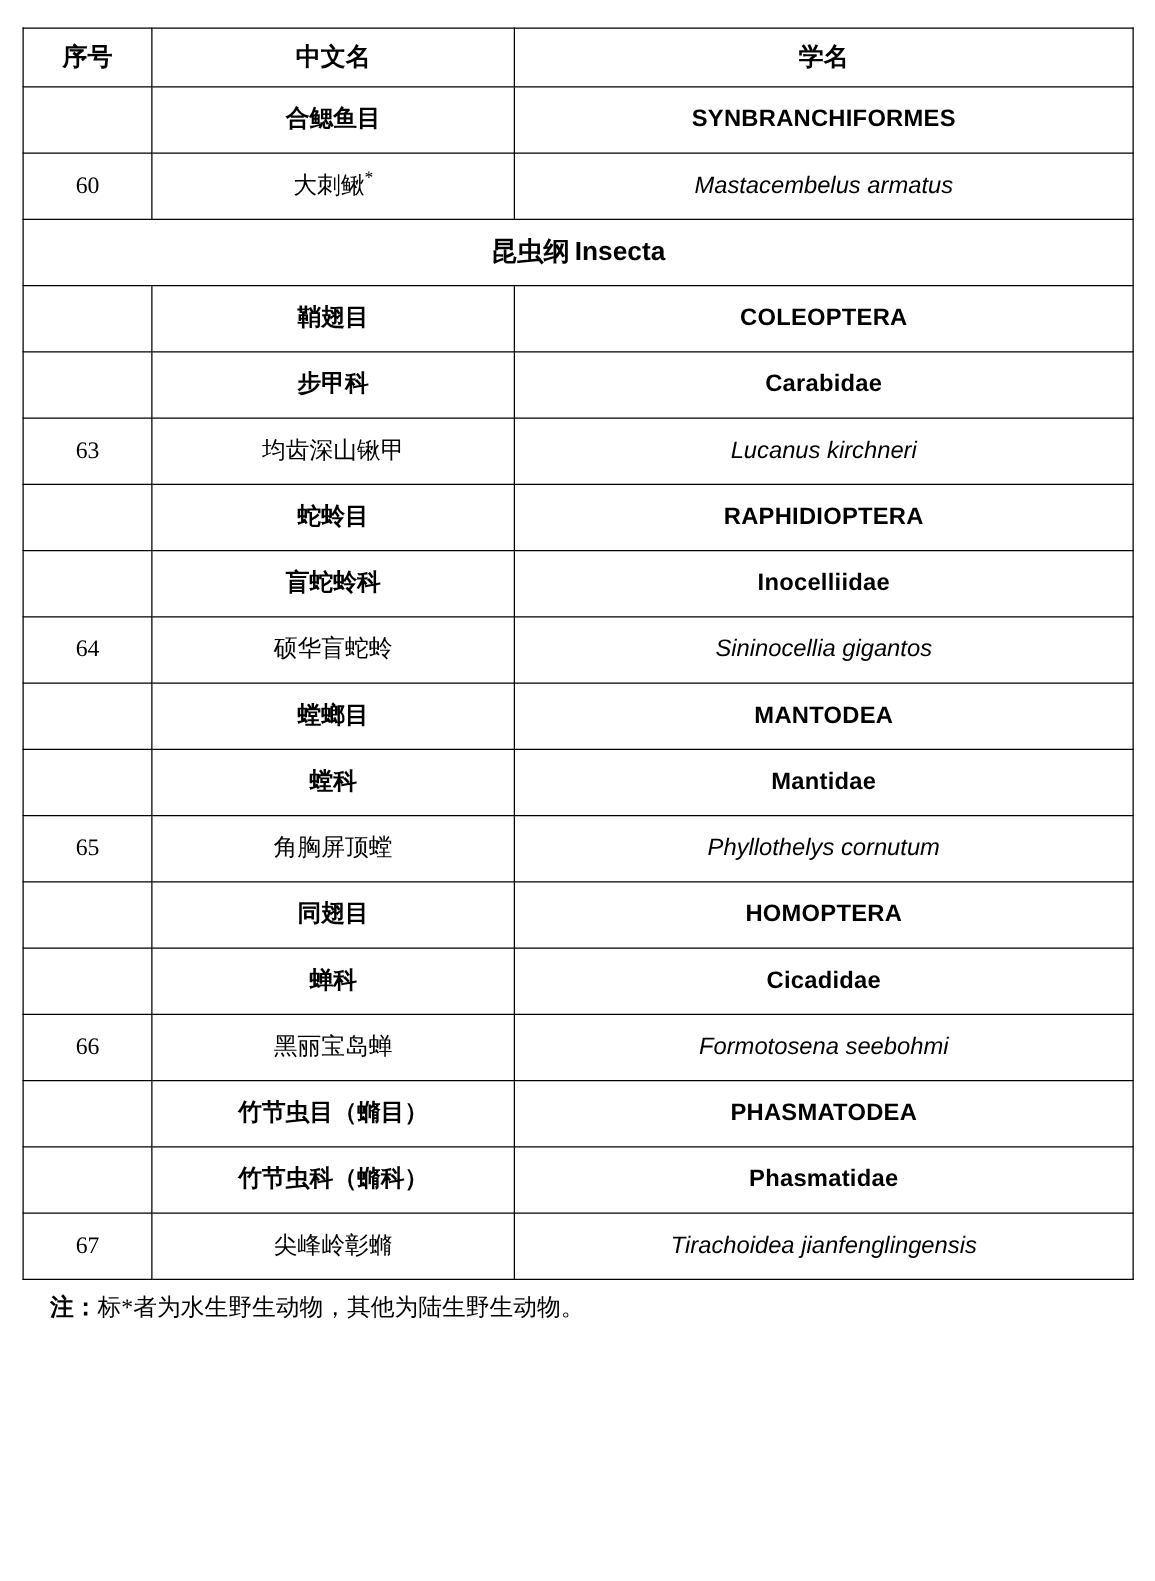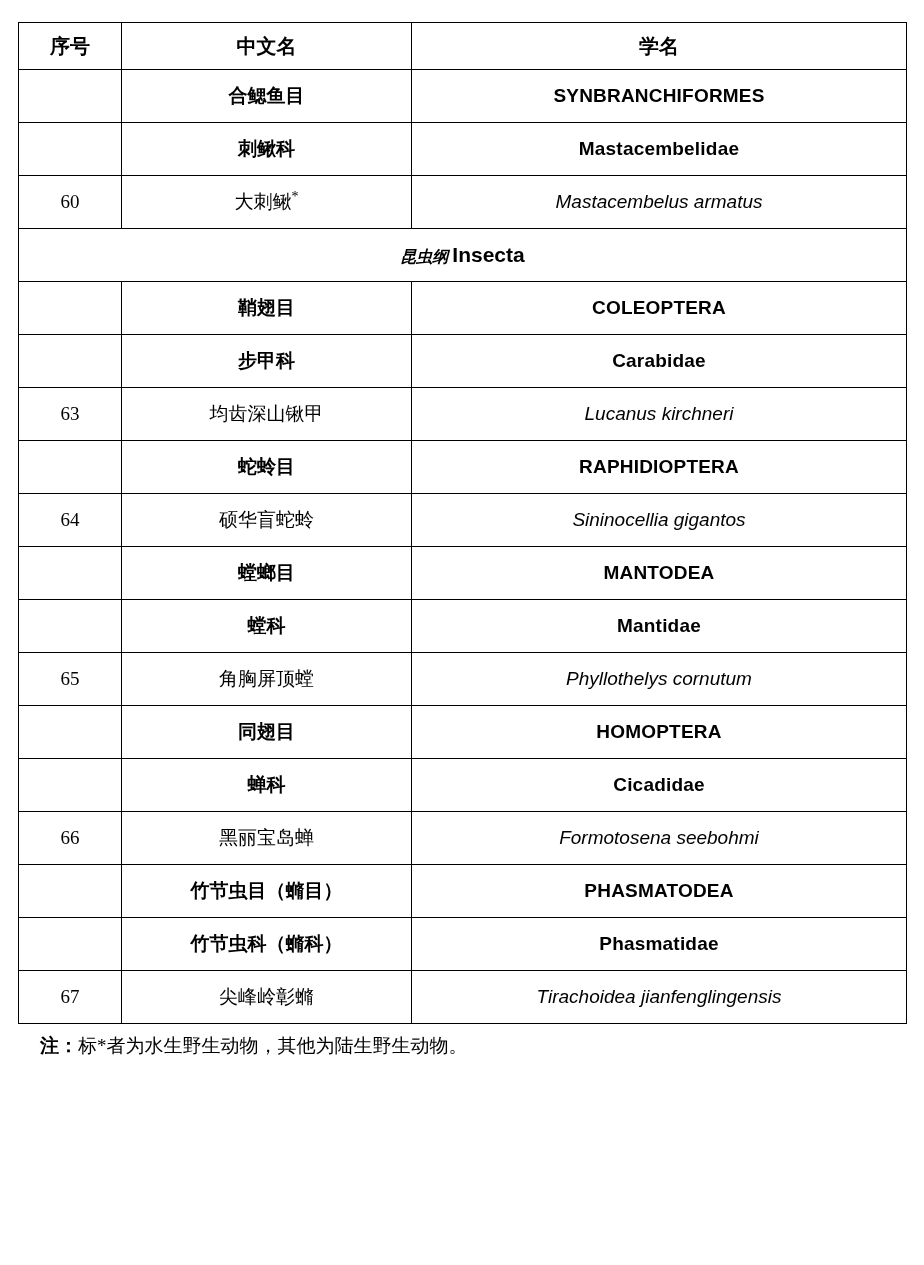--- a/index.html
+++ b/index.html
@@ -78,22 +78,21 @@
 
   
   td.class-band {
     height: 56px;
     font-weight: 700;
     font-size: 21px;
   }
   .class-band .cn {
     font-family: "Liberation Serif", serif;
     font-weight: 700;
-    font-size: 16px;
-    font-style: italic;
+    font-size: 21px;
   }
   .class-band .latin {
     font-family: "Liberation Sans", sans-serif;
     font-weight: 700;
     font-size: 21px;
     margin-left: 4px;
   }
 
   sup.star {
     font-size: 14px;
@@ -130,25 +129,20 @@
         <td>序号</td>
         <td>中文名</td>
         <td>学名</td>
       </tr>
     <tr>
           <td class="blank"></td>
           <td class="cn-bold">合鳃鱼目</td>
           <td class="sci-bold">SYNBRANCHIFORMES</td>
         </tr>
         <tr>
-          <td class="blank"></td>
-          <td class="cn-bold">刺鳅科</td>
-          <td class="sci-bold">Mastacembelidae</td>
-        </tr>
-        <tr>
           <td class="num">60</td>
           <td class="cn-plain"><span>大刺鳅</span><sup class="star">*</sup></td>
           <td class="sci-italic">Mastacembelus armatus</td>
         </tr>
         <tr>
           <td class="class-band" colspan="3"><span class="cn">昆虫纲</span><span class="latin">Insecta</span></td>
         </tr>
         <tr>
           <td class="blank"></td>
           <td class="cn-bold">鞘翅目</td>
@@ -163,20 +157,25 @@
           <td class="num">63</td>
           <td class="cn-plain">均齿深山锹甲</td>
           <td class="sci-italic">Lucanus kirchneri</td>
         </tr>
         <tr>
           <td class="blank"></td>
           <td class="cn-bold">蛇蛉目</td>
           <td class="sci-bold">RAPHIDIOPTERA</td>
         </tr>
         <tr>
+          <td class="blank"></td>
+          <td class="cn-bold">盲蛇蛉科</td>
+          <td class="sci-bold">Inocelliidae</td>
+        </tr>
+        <tr>
           <td class="num">64</td>
           <td class="cn-plain">硕华盲蛇蛉</td>
           <td class="sci-italic">Sininocellia gigantos</td>
         </tr>
         <tr>
           <td class="blank"></td>
           <td class="cn-bold">螳螂目</td>
           <td class="sci-bold">MANTODEA</td>
         </tr>
         <tr>

